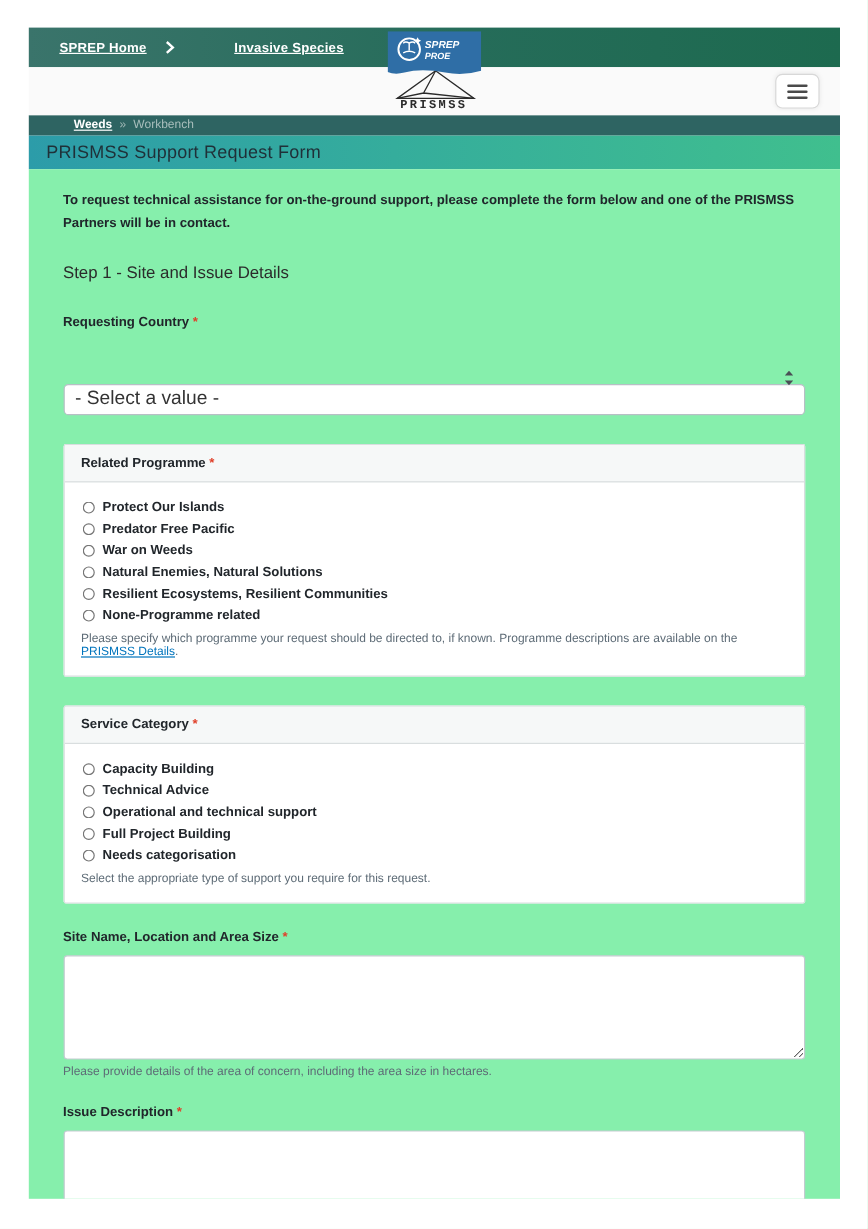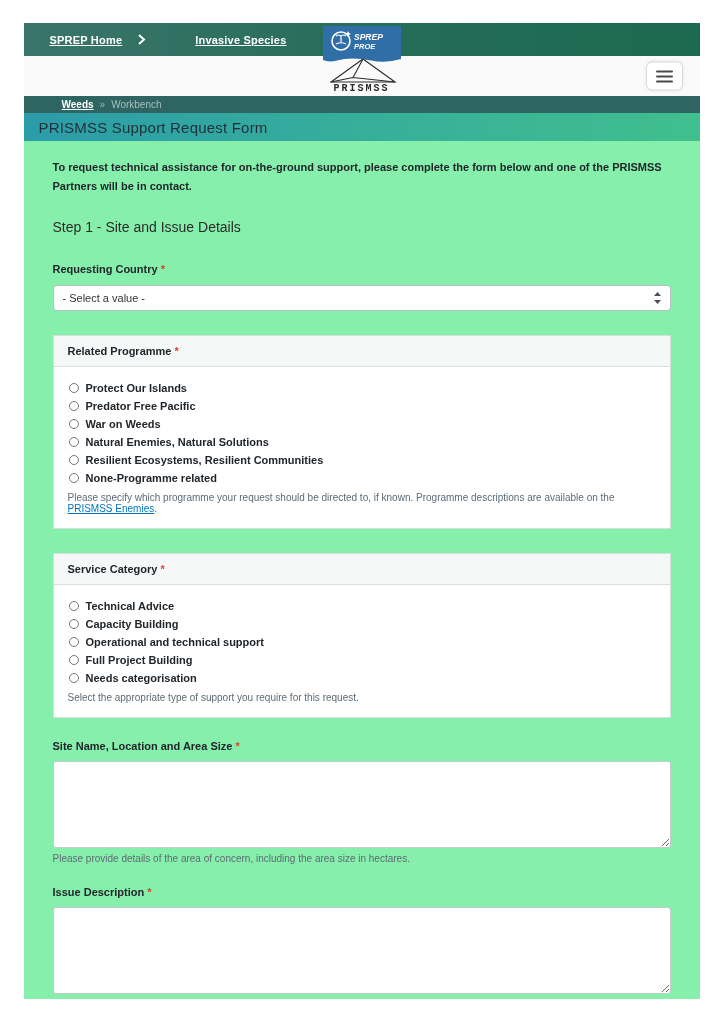--- a/index.html
+++ b/index.html
@@ -86,22 +86,23 @@
 
   .field-label { font-size: 11px; font-weight: bold; color: #21262b; }
   .req { color: #e0402a; margin-left: 3px; font-weight: bold; }
 
   .block-country { margin-top: 28px; }
   .select-wrap { position: relative; margin-top: 10px; }
   select.country {
     width: 100%; height: 26px;
     -webkit-appearance: none; appearance: none;
     background: #fff; border: 1px solid #b8bfc5; border-radius: 4px;
-    font-size: 11px; color: #333; padding: 0 26px 0 9px;
+    font-size: 16px; color: #333; padding: 0 26px 0 9px;
     font-family: inherit;
+    margin-top: 35px;
   }
   .select-arrow { position: absolute; right: 9px; top: 50%; transform: translateY(-50%); pointer-events: none; display: inline-flex; }
 
   fieldset.group {
     margin-top: 24px; border: 1px solid #d9dedf; border-radius: 2px;
     background: #fff; padding: 0;
   }
   .group-header {
     background: #f6f8f8; border-bottom: 1px solid #d9dedf;
     padding: 9px 14px; font-size: 11px; font-weight: bold; color: #21262b;
@@ -221,37 +222,37 @@
         </label>
         <label class="radio-option">
           <input type="radio" name="related_programme" style="">
           <span class="opt-label">Resilient Ecosystems, Resilient Communities</span>
         </label>
         <label class="radio-option">
           <input type="radio" name="related_programme" style="">
           <span class="opt-label">None-Programme related</span>
         </label>
         <div class="group-desc">
-          <span>Please specify which programme your request should be directed to, if known. Programme descriptions are available on the </span><a href="#">PRISMSS Enemies</a><span>.</span>
+          <span>Please specify which programme your request should be directed to, if known. Programme descriptions are available on the </span><a href="#">PRISMSS Details</a><span>.</span>
         </div>
       </div>
     </fieldset>
 
     <fieldset class="group">
       <div class="group-header">
         <span>Service Category</span><span class="req">*</span>
       </div>
       <div class="group-body">
         <label class="radio-option">
           <input type="radio" name="service_category" style="">
+          <span class="opt-label">Capacity Building</span>
+        </label>
+        <label class="radio-option">
+          <input type="radio" name="service_category" style="">
           <span class="opt-label">Technical Advice</span>
-        </label>
-        <label class="radio-option">
-          <input type="radio" name="service_category" style="">
-          <span class="opt-label">Capacity Building</span>
         </label>
         <label class="radio-option">
           <input type="radio" name="service_category" style="">
           <span class="opt-label">Operational and technical support</span>
         </label>
         <label class="radio-option">
           <input type="radio" name="service_category" style="">
           <span class="opt-label">Full Project Building</span>
         </label>
         <label class="radio-option">

